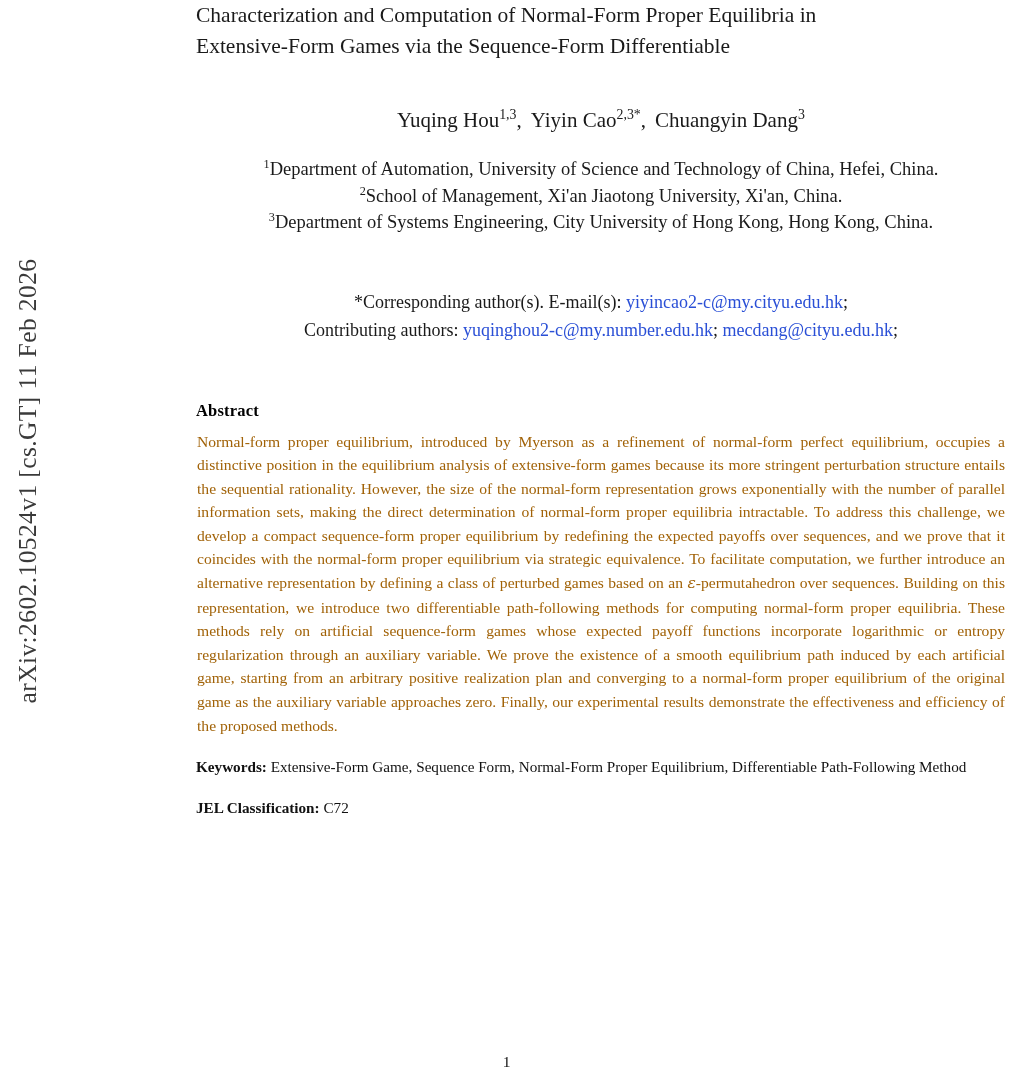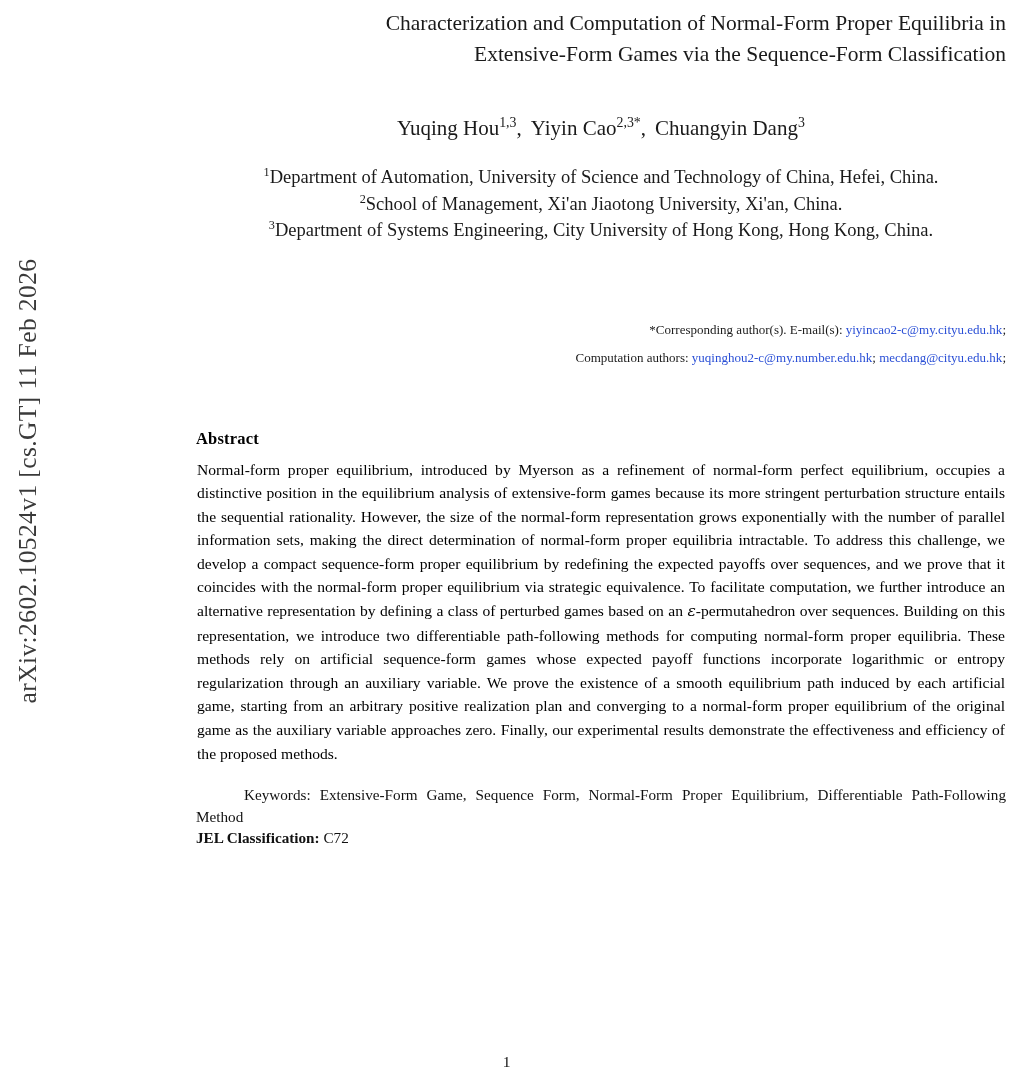--- a/index.html
+++ b/index.html
@@ -36,80 +36,81 @@
   }
   .content {
     position: absolute;
     left: 196px;
     top: 0;
     width: 810px;
   }
   .title {
     font-size: 21.5px;
     line-height: 31px;
-    text-align: right;
+    text-align: left;
     margin-top: 0px;
-    padding-top: 8px;
+    padding-top: 0px;
     color: #1a1a1a;
   }
   .title-line { display: block; }
   .authors {
     text-align: center;
     font-size: 21px;
     margin-top: 46px;
     color: #1a1a1a;
   }
   .author-sep { display: inline-block; width: 9px; }
   sup { font-size: 0.66em; vertical-align: super; line-height: 0; }
   .affils {
     text-align: center;
     font-size: 18.5px;
     line-height: 26.5px;
     margin-top: 23px;
     color: #1a1a1a;
   }
   .affil { display: block; text-align: center; }
   .corr {
-    text-align: right;
-    font-size: 13px;
+    text-align: center;
+    font-size: 18px;
     line-height: 28px;
-    margin-top: 72px;
+    margin-top: 52px;
     color: #1a1a1a;
   }
   .corr-line { display: block; }
   a.link {
     color: #2a4fd6;
     text-decoration: none;
   }
   .abstract-head {
     font-weight: bold;
     font-size: 16.5px;
     margin-top: 57px;
     letter-spacing: 0.2px;
   }
   .abstract-body {
     font-size: 15.6px;
     line-height: 23.6px;
     text-align: justify;
     text-justify: inter-word;
     margin-top: 9px;
     padding: 0 1px;
-    color: #000000;
+    color: #a16207;
   }
   .kw {
     font-size: 15.2px;
     line-height: 21.5px;
     text-align: justify;
     margin-top: 19px;
     color: #111;
   }
-  .kw b { font-weight: normal; margin-left: 48px; }
+  .kw b { font-weight: bold; }
   .jel {
     font-size: 15.2px;
     line-height: 21px;
+    margin-top: 19px;
     color: #111;
   }
   .jel b { font-weight: bold; }
   .pagenum {
     position: absolute;
     left: 0;
     top: 1053px;
     width: 1013px;
     text-align: center;
     font-size: 15.5px;
@@ -121,36 +122,36 @@
 <body>
 
 <div class="page">
 
   <div class="arxiv-stamp">arXiv:2602.10524v1  [cs.GT]  11 Feb 2026</div>
 
   <div class="content">
 
     <div class="title">
       <span class="title-line">Characterization and Computation of Normal-Form Proper Equilibria in</span>
-      <span class="title-line">Extensive-Form Games via the Sequence-Form Classification</span>
+      <span class="title-line">Extensive-Form Games via the Sequence-Form Differentiable</span>
     </div>
 
     <div class="authors">
       <span><span>Yuqing Hou</span><sup>1,3</sup>,</span><span class="author-sep"></span><span><span>Yiyin Cao</span><sup>2,3*</sup>,</span><span class="author-sep"></span><span><span>Chuangyin Dang</span><sup>3</sup></span>
     </div>
 
     <div class="affils">
       <span class="affil"><sup>1</sup><span>Department of Automation, University of Science and Technology of China, Hefei, China.</span></span>
       <span class="affil"><sup>2</sup><span>School of Management, Xi'an Jiaotong University, Xi'an, China.</span></span>
       <span class="affil"><sup>3</sup><span>Department of Systems Engineering, City University of Hong Kong, Hong Kong, China.</span></span>
     </div>
 
     <div class="corr">
       <span class="corr-line"><span>*Corresponding author(s). E-mail(s): </span><a class="link" href="#">yiyincao2-c@my.cityu.edu.hk</a><span>;</span></span>
-      <span class="corr-line"><span>Computation authors: </span><a class="link" href="#">yuqinghou2-c@my.number.edu.hk</a><span>; </span><a class="link" href="#">mecdang@cityu.edu.hk</a><span>;</span></span>
+      <span class="corr-line"><span>Contributing authors: </span><a class="link" href="#">yuqinghou2-c@my.number.edu.hk</a><span>; </span><a class="link" href="#">mecdang@cityu.edu.hk</a><span>;</span></span>
     </div>
 
     <div class="abstract-head">Abstract</div>
 
     <div class="abstract-body"><span>Normal-form proper equilibrium, introduced by Myerson as a refinement of normal-form perfect equilibrium, occupies a distinctive position in the equilibrium analysis of extensive-form games because its more stringent perturbation structure entails the sequential rationality. However, the size of the normal-form representation grows exponentially with the number of parallel information sets, making the direct determination of normal-form proper equilibria intractable. To address this challenge, we develop a compact sequence-form proper equilibrium by redefining the expected payoffs over sequences, and we prove that it coincides with the normal-form proper equilibrium via strategic equivalence. To facilitate computation, we further introduce an alternative representation by defining a class of perturbed games based on an </span><span class="eps">ε</span><span>-permutahedron over sequences. Building on this representation, we introduce two differentiable path-following methods for computing normal-form proper equilibria. These methods rely on artificial sequence-form games whose expected payoff functions incorporate logarithmic or entropy regularization through an auxiliary variable. We prove the existence of a smooth equilibrium path induced by each artificial game, starting from an arbitrary positive realization plan and converging to a normal-form proper equilibrium of the original game as the auxiliary variable approaches zero. Finally, our experimental results demonstrate the effectiveness and efficiency of the proposed methods.</span></div>
 
     <div class="kw"><b>Keywords:</b><span> Extensive-Form Game, Sequence Form, Normal-Form Proper Equilibrium, Differentiable Path-Following Method</span></div>
 
     <div class="jel"><b>JEL Classification:</b><span> C72</span></div>
 

